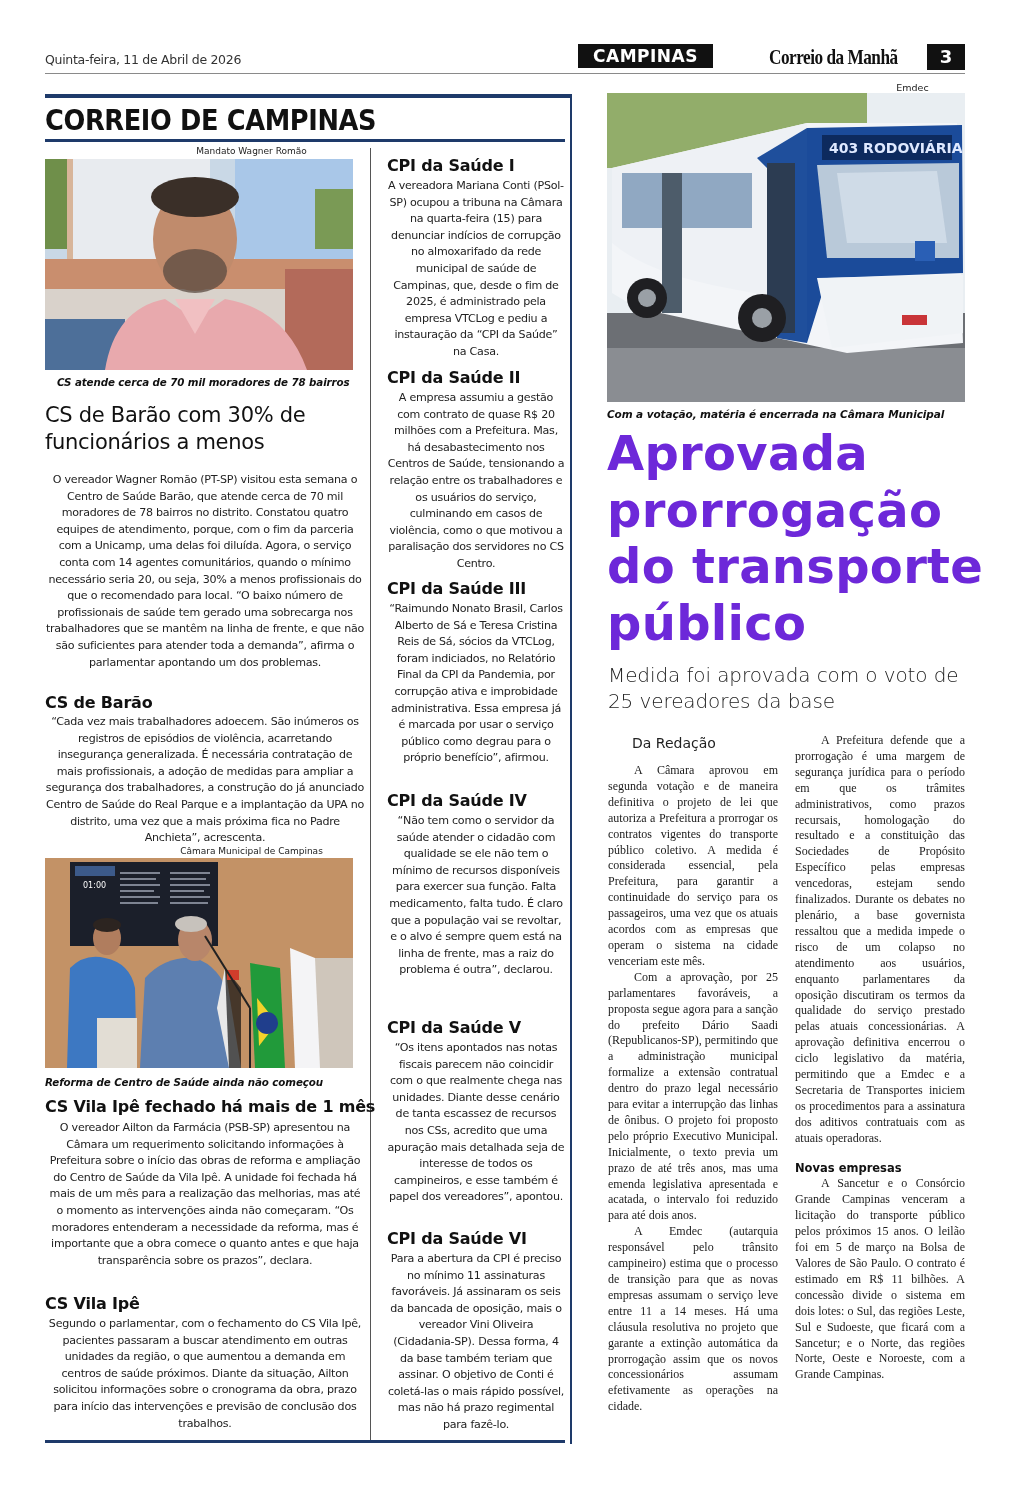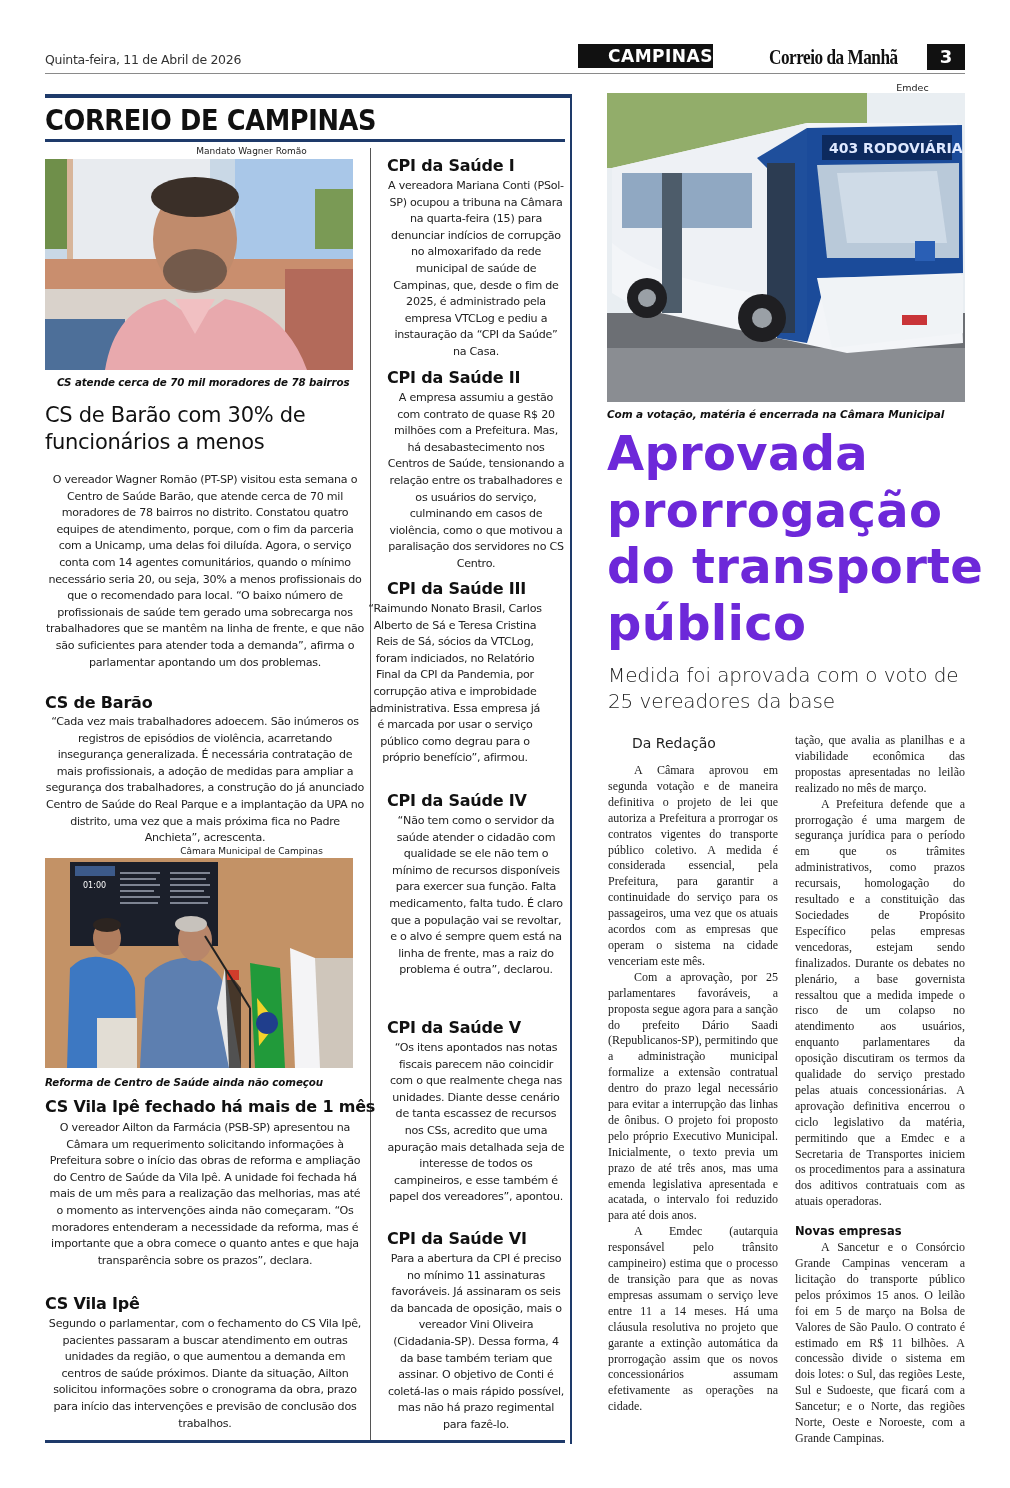--- a/index.html
+++ b/index.html
@@ -2,21 +2,21 @@
 <html><head>
 <meta charset="utf-8">
 <style>
   * { box-sizing: border-box; margin: 0; padding: 0; }
   html, body { width: 1010px; height: 1488px; background: #ffffff; overflow: hidden; }
   body { position: relative; font-family: "DejaVu Sans", sans-serif; color: #1a1a1a; }
 
   
   .top-header { position: absolute; left: 45px; top: 44px; width: 920px; height: 30px; border-bottom: 1.5px solid #8a8a8a; }
   .date { position: absolute; left: 0; top: 8px; font-size: 12.5px; color: #333; font-family: "DejaVu Sans", sans-serif; letter-spacing: -0.3px; }
-  .section-tag { position: absolute; left: 533px; top: 0; width: 135px; height: 24px; background: #111; color: #fff; font-size: 17px; font-weight: 600; text-align: right; line-height: 25px; letter-spacing: 0.5px; font-family: "DejaVu Sans", sans-serif; }
+  .section-tag { position: absolute; left: 533px; top: 0; width: 135px; height: 24px; background: #111; color: #fff; font-size: 17px; font-weight: 600; text-align: center; line-height: 25px; letter-spacing: 0.5px; font-family: "DejaVu Sans", sans-serif; }
   .masthead { position: absolute; left: 724px; top: 1px; font-family: "Liberation Serif", serif; font-weight: bold; font-size: 21px; letter-spacing: -0.6px; transform: scaleX(0.82); transform-origin: left top; color: #111; }
   .page-num { position: absolute; left: 882px; top: 0; width: 38px; height: 26px; background: #111; color: #fff; font-size: 18px; font-weight: bold; text-align: center; line-height: 26px; }
 
   
   .frame { position: absolute; left: 45px; top: 94px; width: 527px; height: 1350px; border-top: 4px solid #1e3a6a; border-right: 2px solid #1e3a6a; }
   .frame-bottom { position: absolute; left: 45px; top: 1440px; width: 520px; height: 3px; background: #1e3a6a; }
   .col-divider { position: absolute; left: 370px; top: 148px; width: 1px; height: 1292px; background: #555; }
   .section-title { position: absolute; left: 45px; top: 104px; font-size: 28.5px; font-weight: bold; letter-spacing: -0.4px; color: #111; font-family: "DejaVu Sans", sans-serif; transform: scaleX(0.9); transform-origin: left top;}
   .title-rule { position: absolute; left: 45px; top: 139px; width: 520px; height: 3px; background: #1e3a6a; }
 
@@ -130,21 +130,21 @@
 <div class="h-sub" style="left:45px; top:1294px;">CS Vila Ipê</div>
 <div class="body-sans" style="left:45px; top:1316px; width:320px;">Segundo o parlamentar, com o fechamento do CS Vila Ipê, pacientes passaram a buscar atendimento em outras unidades da região, o que aumentou a demanda em centros de saúde próximos. Diante da situação, Ailton solicitou informações sobre o cronograma da obra, prazo para início das intervenções e previsão de conclusão dos trabalhos.</div>
 
 <div class="h-sub" style="left:387px; top:156px;">CPI da Saúde I</div>
 <div class="body-sans" style="left:387px; top:178px; width:178px;">A vereadora Mariana Conti (PSol-SP) ocupou a tribuna na Câmara na quarta-feira (15) para denunciar indícios de corrupção no almoxarifado da rede municipal de saúde de Campinas, que, desde o fim de 2025, é administrado pela empresa VTCLog e pediu a instauração da “CPI da Saúde” na Casa.</div>
 
 <div class="h-sub" style="left:387px; top:368px;">CPI da Saúde II</div>
 <div class="body-sans" style="left:387px; top:390px; width:178px;">A empresa assumiu a gestão com contrato de quase R$ 20 milhões com a Prefeitura. Mas, há desabastecimento nos Centros de Saúde, tensionando a relação entre os trabalhadores e os usuários do serviço, culminando em casos de violência, como o que motivou a paralisação dos servidores no CS Centro.</div>
 
 <div class="h-sub" style="left:387px; top:579px;">CPI da Saúde III</div>
-<div class="body-sans" style="left:366px; top:601px; width:178px;">“Raimundo Nonato Brasil, Carlos Alberto de Sá e Teresa Cristina Reis de Sá, sócios da VTCLog, foram indiciados, no Relatório Final da CPI da Pandemia, por corrupção ativa e improbidade administrativa. Essa empresa já é marcada por usar o serviço público como degrau para o próprio benefício”, afirmou.</div>
+<div class="body-sans" style="left:387px; top:601px; width:178px;">“Raimundo Nonato Brasil, Carlos Alberto de Sá e Teresa Cristina Reis de Sá, sócios da VTCLog, foram indiciados, no Relatório Final da CPI da Pandemia, por corrupção ativa e improbidade administrativa. Essa empresa já é marcada por usar o serviço público como degrau para o próprio benefício”, afirmou.</div>
 
 <div class="h-sub" style="left:387px; top:791px;">CPI da Saúde IV</div>
 <div class="body-sans" style="left:387px; top:813px; width:178px;">“Não tem como o servidor da saúde atender o cidadão com qualidade se ele não tem o mínimo de recursos disponíveis para exercer sua função. Falta medicamento, falta tudo. É claro que a população vai se revoltar, e o alvo é sempre quem está na linha de frente, mas a raiz do problema é outra”, declarou.</div>
 
 <div class="h-sub" style="left:387px; top:1018px;">CPI da Saúde V</div>
 <div class="body-sans" style="left:387px; top:1040px; width:178px;">“Os itens apontados nas notas fiscais parecem não coincidir com o que realmente chega nas unidades. Diante desse cenário de tanta escassez de recursos nos CSs, acredito que uma apuração mais detalhada seja de interesse de todos os campineiros, e esse também é papel dos vereadores”, apontou.</div>
 
 <div class="h-sub" style="left:387px; top:1229px;">CPI da Saúde VI</div>
 <div class="body-sans" style="left:387px; top:1251px; width:178px;">Para a abertura da CPI é preciso no mínimo 11 assinaturas favoráveis. Já assinaram os seis da bancada de oposição, mais o vereador Vini Oliveira (Cidadania-SP). Dessa forma, 4 da base também teriam que assinar. O objetivo de Conti é coletá-las o mais rápido possível, mas não há prazo regimental para fazê-lo.</div>
 
@@ -181,17 +181,16 @@
 <div class="big-headline">Aprovada prorrogação do transporte público</div>
 <div class="deck">Medida foi aprovada com o voto de 25 vereadores da base</div>
 <div class="byline">Da Redação</div>
 
 <div class="serif-col" style="left:608px; top:763px; width:170px;">
   <p>A Câmara aprovou em segunda votação e de maneira definitiva o projeto de lei que autoriza a Prefeitura a prorrogar os contratos vigentes do transporte público coletivo. A medida é considerada essencial, pela Prefeitura, para garantir a continuidade do serviço para os passageiros, uma vez que os atuais acordos com as empresas que operam o sistema na cidade venceriam este mês.</p>
   <p>Com a aprovação, por 25 parlamentares favoráveis, a proposta segue agora para a sanção do prefeito Dário Saadi (Republicanos-SP), permitindo que a administração municipal formalize a extensão contratual dentro do prazo legal necessário para evitar a interrupção das linhas de ônibus. O projeto foi proposto pelo próprio Executivo Municipal. Inicialmente, o texto previa um prazo de até três anos, mas uma emenda legislativa apresentada e acatada, o intervalo foi reduzido para até dois anos.</p>
   <p>A Emdec (autarquia responsável pelo trânsito campineiro) estima que o processo de transição para que as novas empresas assumam o serviço leve entre 11 a 14 meses. Há uma cláusula resolutiva no projeto que garante a extinção automática da prorrogação assim que os novos concessionários assumam efetivamente as operações na cidade.</p>
 </div>
 <div class="serif-col" style="left:795px; top:733px; width:170px;">
-  <p class="noindent" id="para3-cont">tação, que avalia as planilhas e a viabilidade econômica das propostas apresentadas no leilão realizado no mês de março.</p>
   <p>A Prefeitura defende que a prorrogação é uma margem de segurança jurídica para o período em que os trâmites administrativos, como prazos recursais, homologação do resultado e a constituição das Sociedades de Propósito Específico pelas empresas vencedoras, estejam sendo finalizados. Durante os debates no plenário, a base governista ressaltou que a medida impede o risco de um colapso no atendimento aos usuários, enquanto parlamentares da oposição discutiram os termos da qualidade do serviço prestado pelas atuais concessionárias. A aprovação definitiva encerrou o ciclo legislativo da matéria, permitindo que a Emdec e a Secretaria de Transportes iniciem os procedimentos para a assinatura dos aditivos contratuais com as atuais operadoras.</p>
   <div class="subhead-serif">Novas empresas</div>
   <p>A Sancetur e o Consórcio Grande Campinas venceram a licitação do transporte público pelos próximos 15 anos. O leilão foi em 5 de março na Bolsa de Valores de São Paulo. O contrato é estimado em R$ 11 bilhões. A concessão divide o sistema em dois lotes: o Sul, das regiões Leste, Sul e Sudoeste, que ficará com a Sancetur; e o Norte, das regiões Norte, Oeste e Noroeste, com a Grande Campinas.</p>
 </div>
 
 </body></html>

